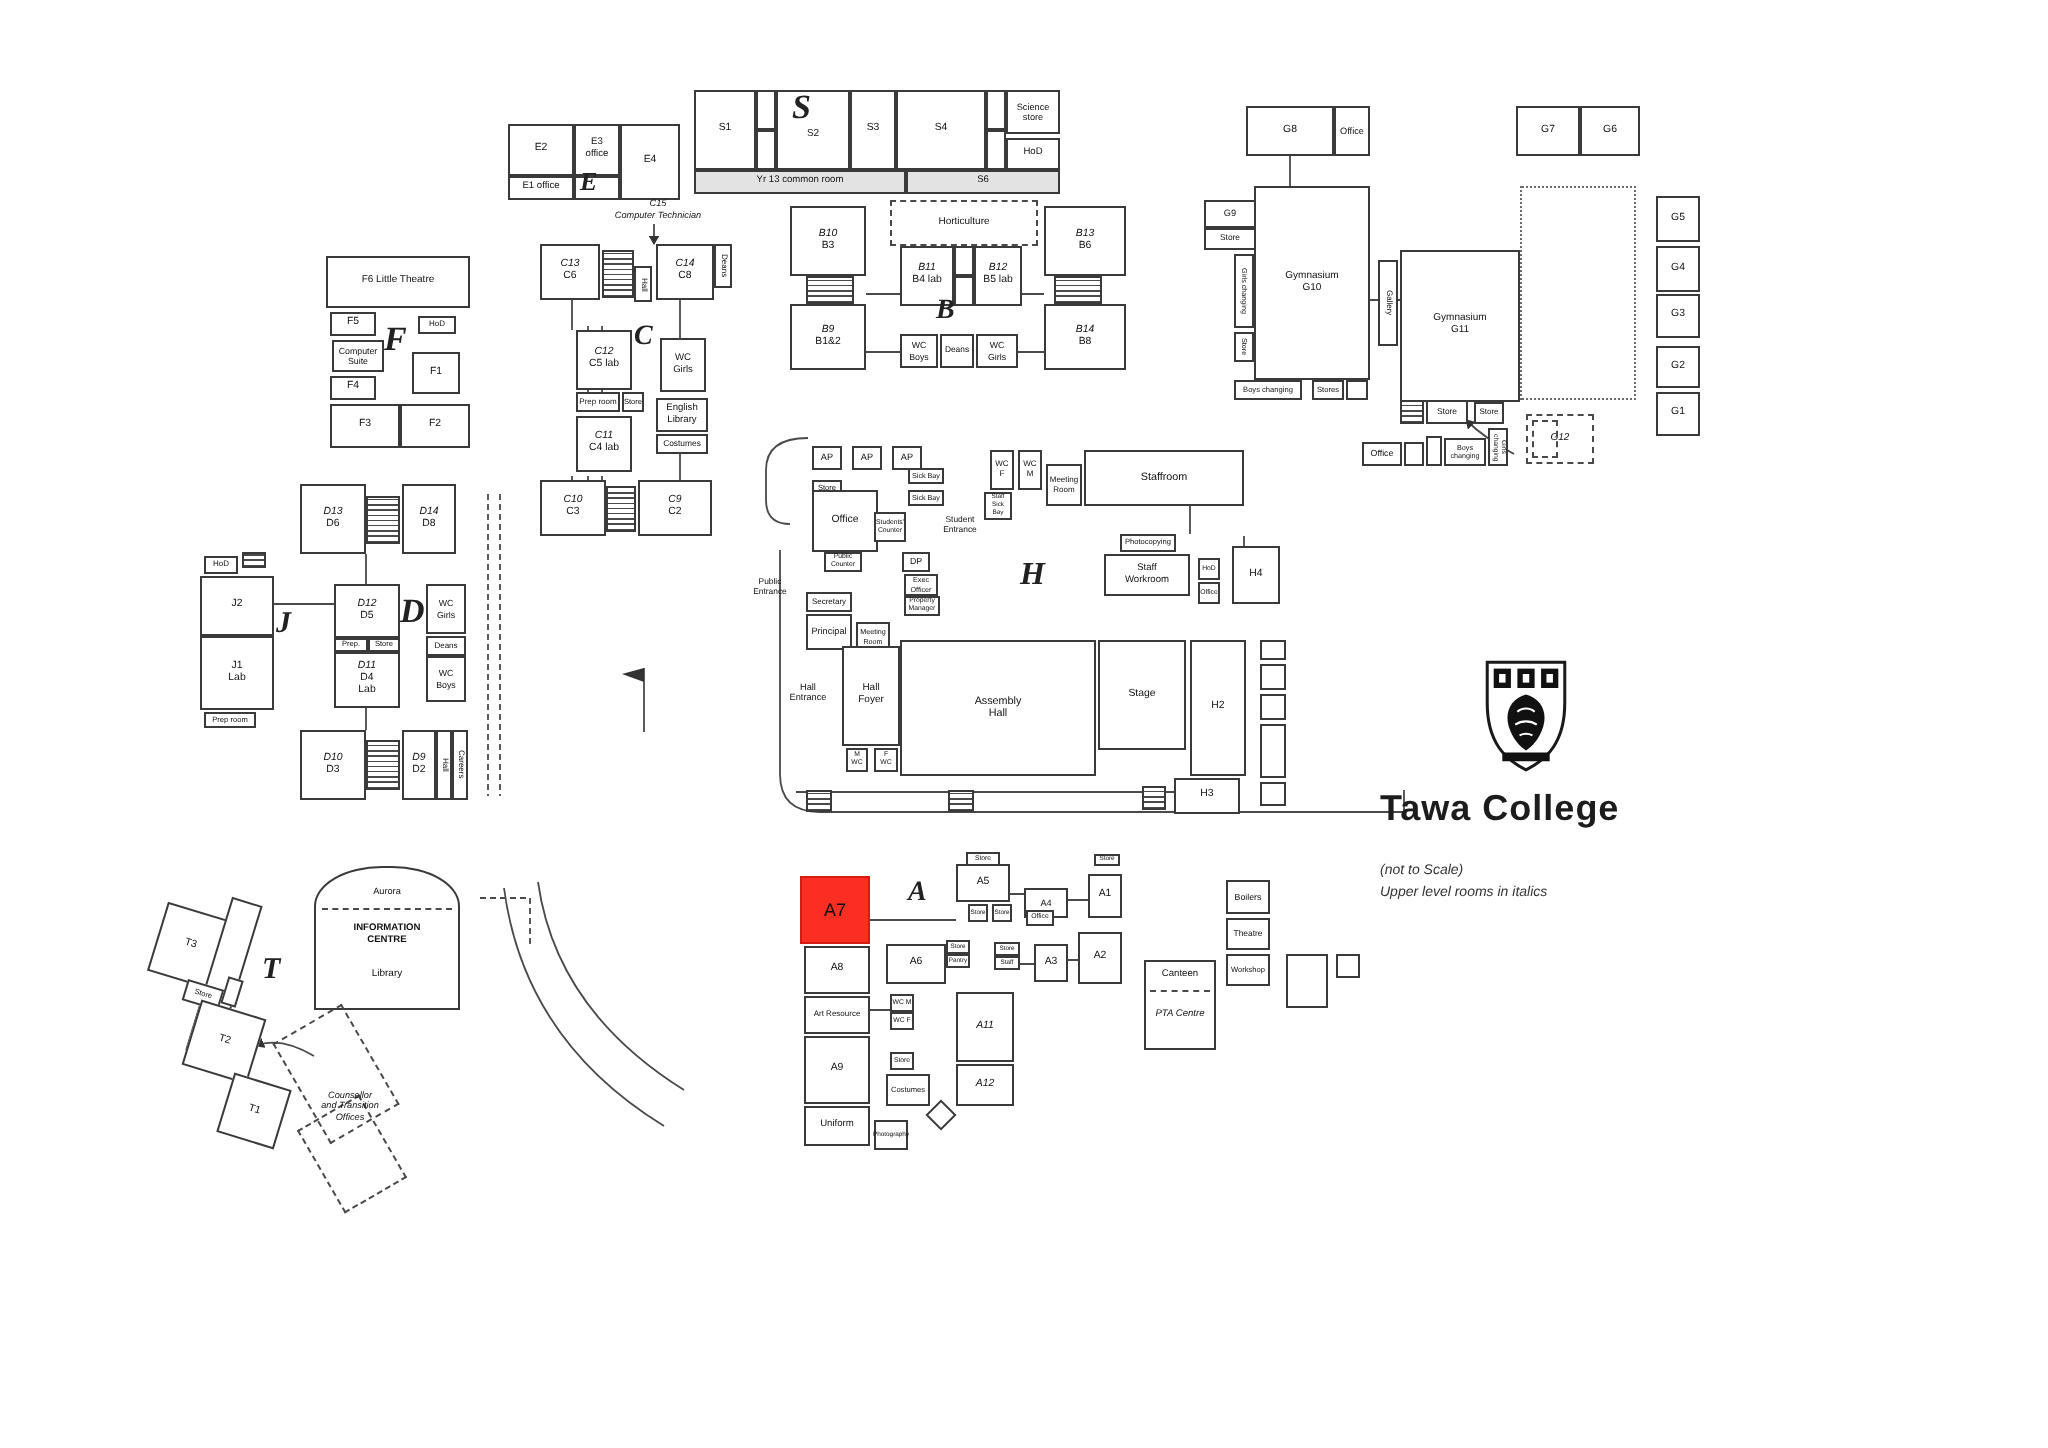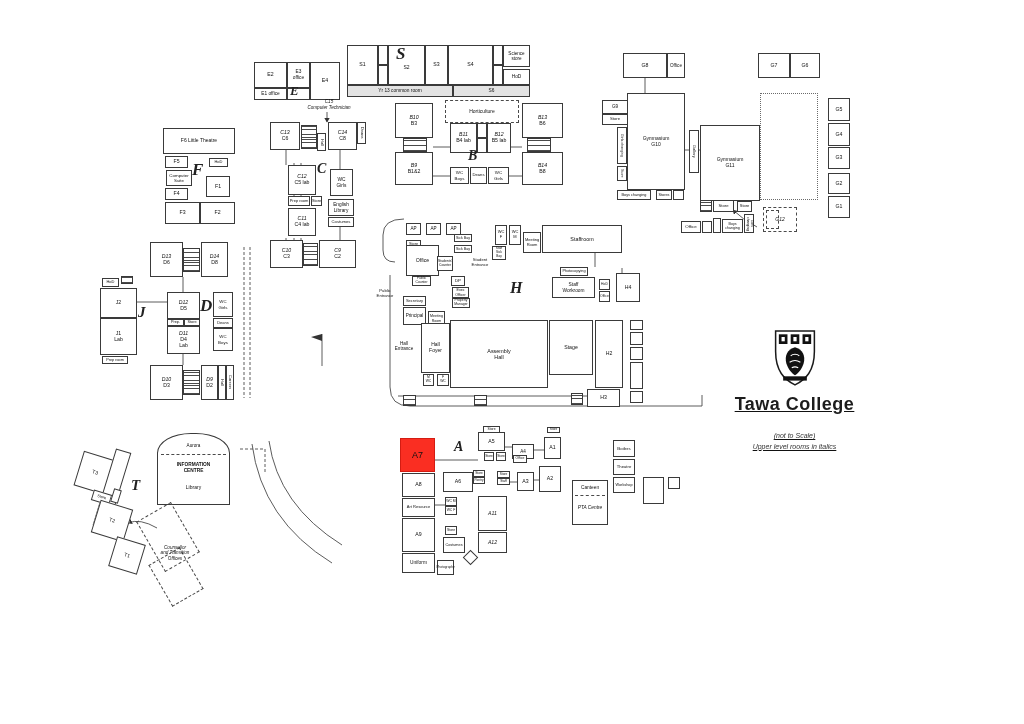--- a/index.html
+++ b/index.html
@@ -17,21 +17,21 @@
   .dashed{border:0.9px dashed #4a4a4a;background:transparent;}
   .dotted{border:1px dotted #6a6a6a;background:transparent;}
   .dashtop{border:none;border-top:0.9px dashed #4a4a4a;background:transparent;height:0!important;}
   .vert{writing-mode:vertical-rl;}
   .it{font-style:italic;}
   .bold{font-weight:bold;}
   .red{background:#fa2e22;border:0.8px solid #d41c12;font-size:9px;}
   .diamond{transform:rotate(45deg);}
   .arch{border-radius:34px 34px 0 0 / 20px 20px 0 0;}
   .letter{position:absolute;font-family:"Liberation Serif",serif;font-style:italic;font-weight:bold;color:#222;}
-  #titleblock{position:absolute;left:722px;top:330px;width:145px;text-align:center;text-decoration:underline;}
+  #titleblock{position:absolute;left:690px;top:330px;width:145px;}
   #crest{display:block;margin:0 auto;}
   #collegename{font-weight:bold;font-size:18px;letter-spacing:0.5px;color:#1c1c1c;margin-top:8px;}
   .note{font-style:italic;font-size:7px;color:#333;line-height:1.5;}
   #notes{margin-top:16px;}
 </style>
 </head>
 <body>
 
 <div id="stage">
 

